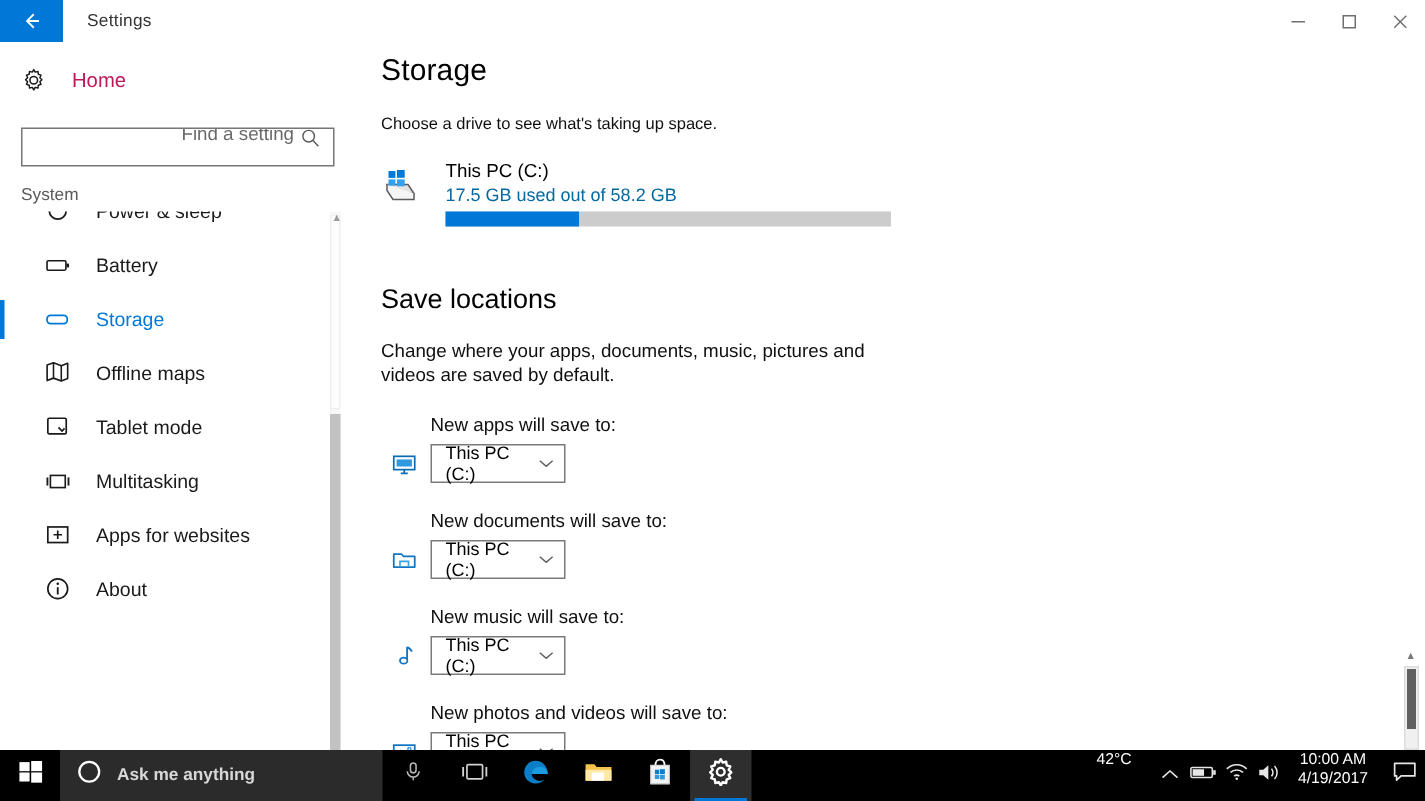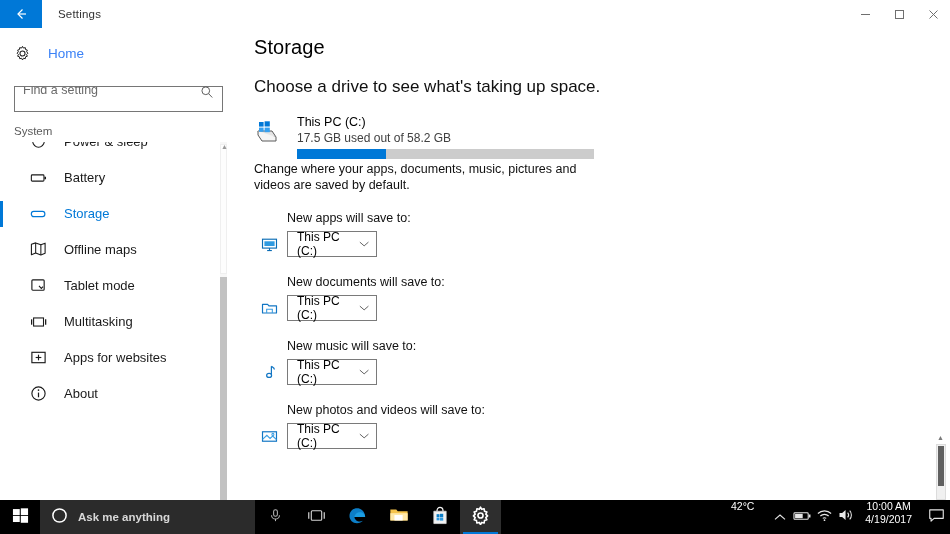--- a/index.html
+++ b/index.html
@@ -55,35 +55,36 @@
   }
   .home-row {
     display: flex; align-items: center;
     height: 34px; padding-left: 14px;
     margin-top: 8px;
     cursor: pointer;
   }
   .home-icon { width: 22px; display: flex; align-items: center; }
   .home-label {
     margin-left: 12px;
-    font-size: 13.5px; color: #3b82f6;
+    font-size: 13.5px; color: #be185d;
   }
   .search-wrap {
     margin: 10px 16px 0 14px;
     position: relative;
   }
   .search-box {
     width: 209px; height: 26px;
     border: 1px solid #767676;
     background: #ffffff;
     font-size: 12.5px;
     color: #333333;
     padding: 0 26px 17px 8px;
     font-family: "Liberation Sans", sans-serif;
     outline: none;
+    text-align: right;
   }
   .search-box::placeholder { color: #6a6a6a; }
   .search-icon {
     position: absolute; right: 7px; top: 5px;
     pointer-events: none;
   }
   .group-label {
     font-size: 11.5px;
     color: #5a5a5a;
     padding: 13px 0 5px 14px;
@@ -150,38 +151,38 @@
   }
   .content-inner { padding: 8px 0 0 17px; }
   h1.page-title {
     font-size: 20px;
     font-weight: normal;
     color: #000000;
     margin-bottom: 18px;
     letter-spacing: .1px;
   }
   .subtext {
-    font-size: 17px;
+    font-size: 11px;
     color: #101010;
     margin-bottom: 15px;
   }
   .drive-row {
     display: flex; align-items: flex-start;
     cursor: pointer;
     padding: 2px 0 2px 0;
     width: 340px;
   }
   .drive-icon { width: 44px; padding-top: 5px; }
   .drive-meta { flex: 1; }
   .drive-name {
     font-size: 12.5px; color: #000000;
     line-height: 16px;
   }
   .drive-usage {
-    font-size: 12px; color: #404040;
+    font-size: 12px; color: #0369a1;
     line-height: 16px;
   }
   .bar-outer {
     margin-top: 3px;
     width: 297px; height: 10px;
     background: #cccccc;
   }
   .bar-fill {
     height: 10px;
     background: #0078d7;
@@ -490,20 +491,21 @@
         </div>
         <div class="drive-meta">
           <div class="drive-name">This PC (C:)</div>
           <div class="drive-usage">17.5 GB used out of 58.2 GB</div>
           <div class="bar-outer" style="background: rgb(204, 204, 204);">
             <div class="bar-fill" style="width: 30%; background: rgb(0, 120, 215);"></div>
           </div>
         </div>
       </div>
 
+      <h2 class="section-title">Save locations</h2>
       <div class="section-desc">Change where your apps, documents, music, pictures and videos are saved by default.</div>
 
       <div class="save-row">
         <div class="save-label">New apps will save to:</div>
         <div class="save-control">
           <span class="save-icon">
             <svg width="17" height="17" viewBox="0 0 18 18">
               <rect x="1.6" y="3.4" width="14.8" height="9.4" fill="none" stroke="#0a6cb5" stroke-width="1.2"></rect>
               <rect x="3.6" y="5.6" width="10.8" height="5" fill="#2f9ae0"></rect>
               <line x1="6.5" y1="15.4" x2="11.5" y2="15.4" stroke="#0a6cb5" stroke-width="1.2"></line>

